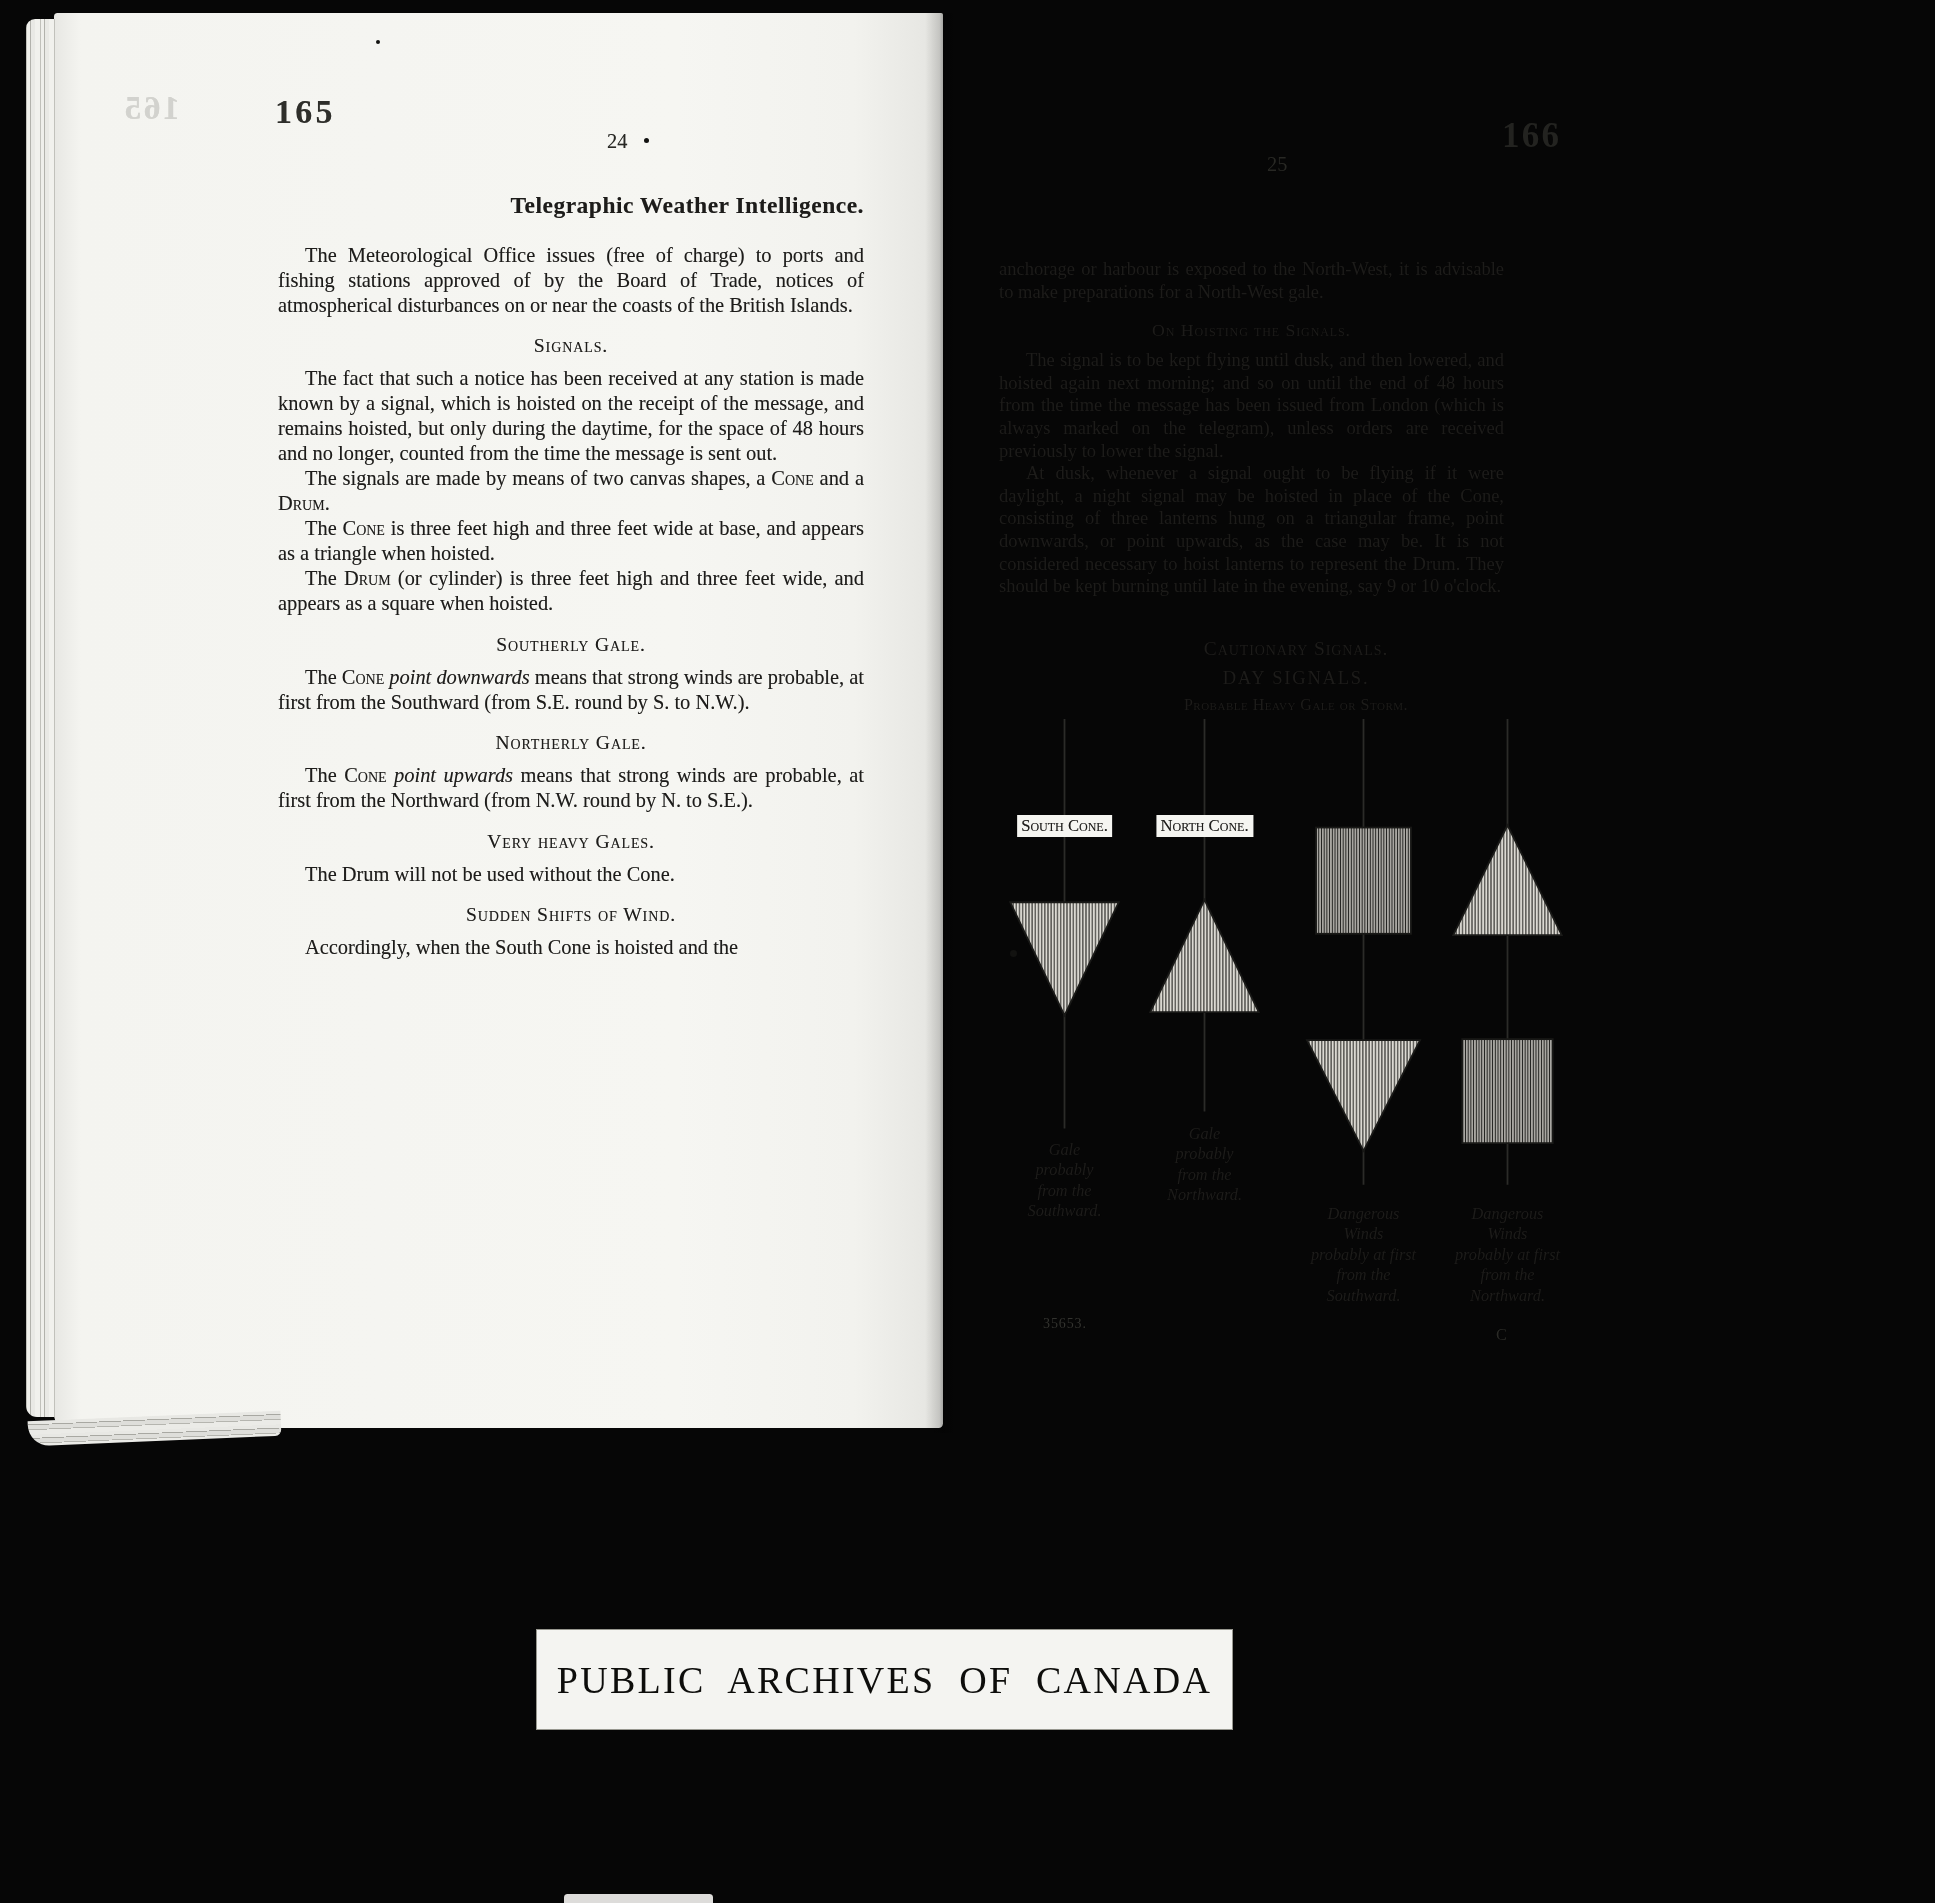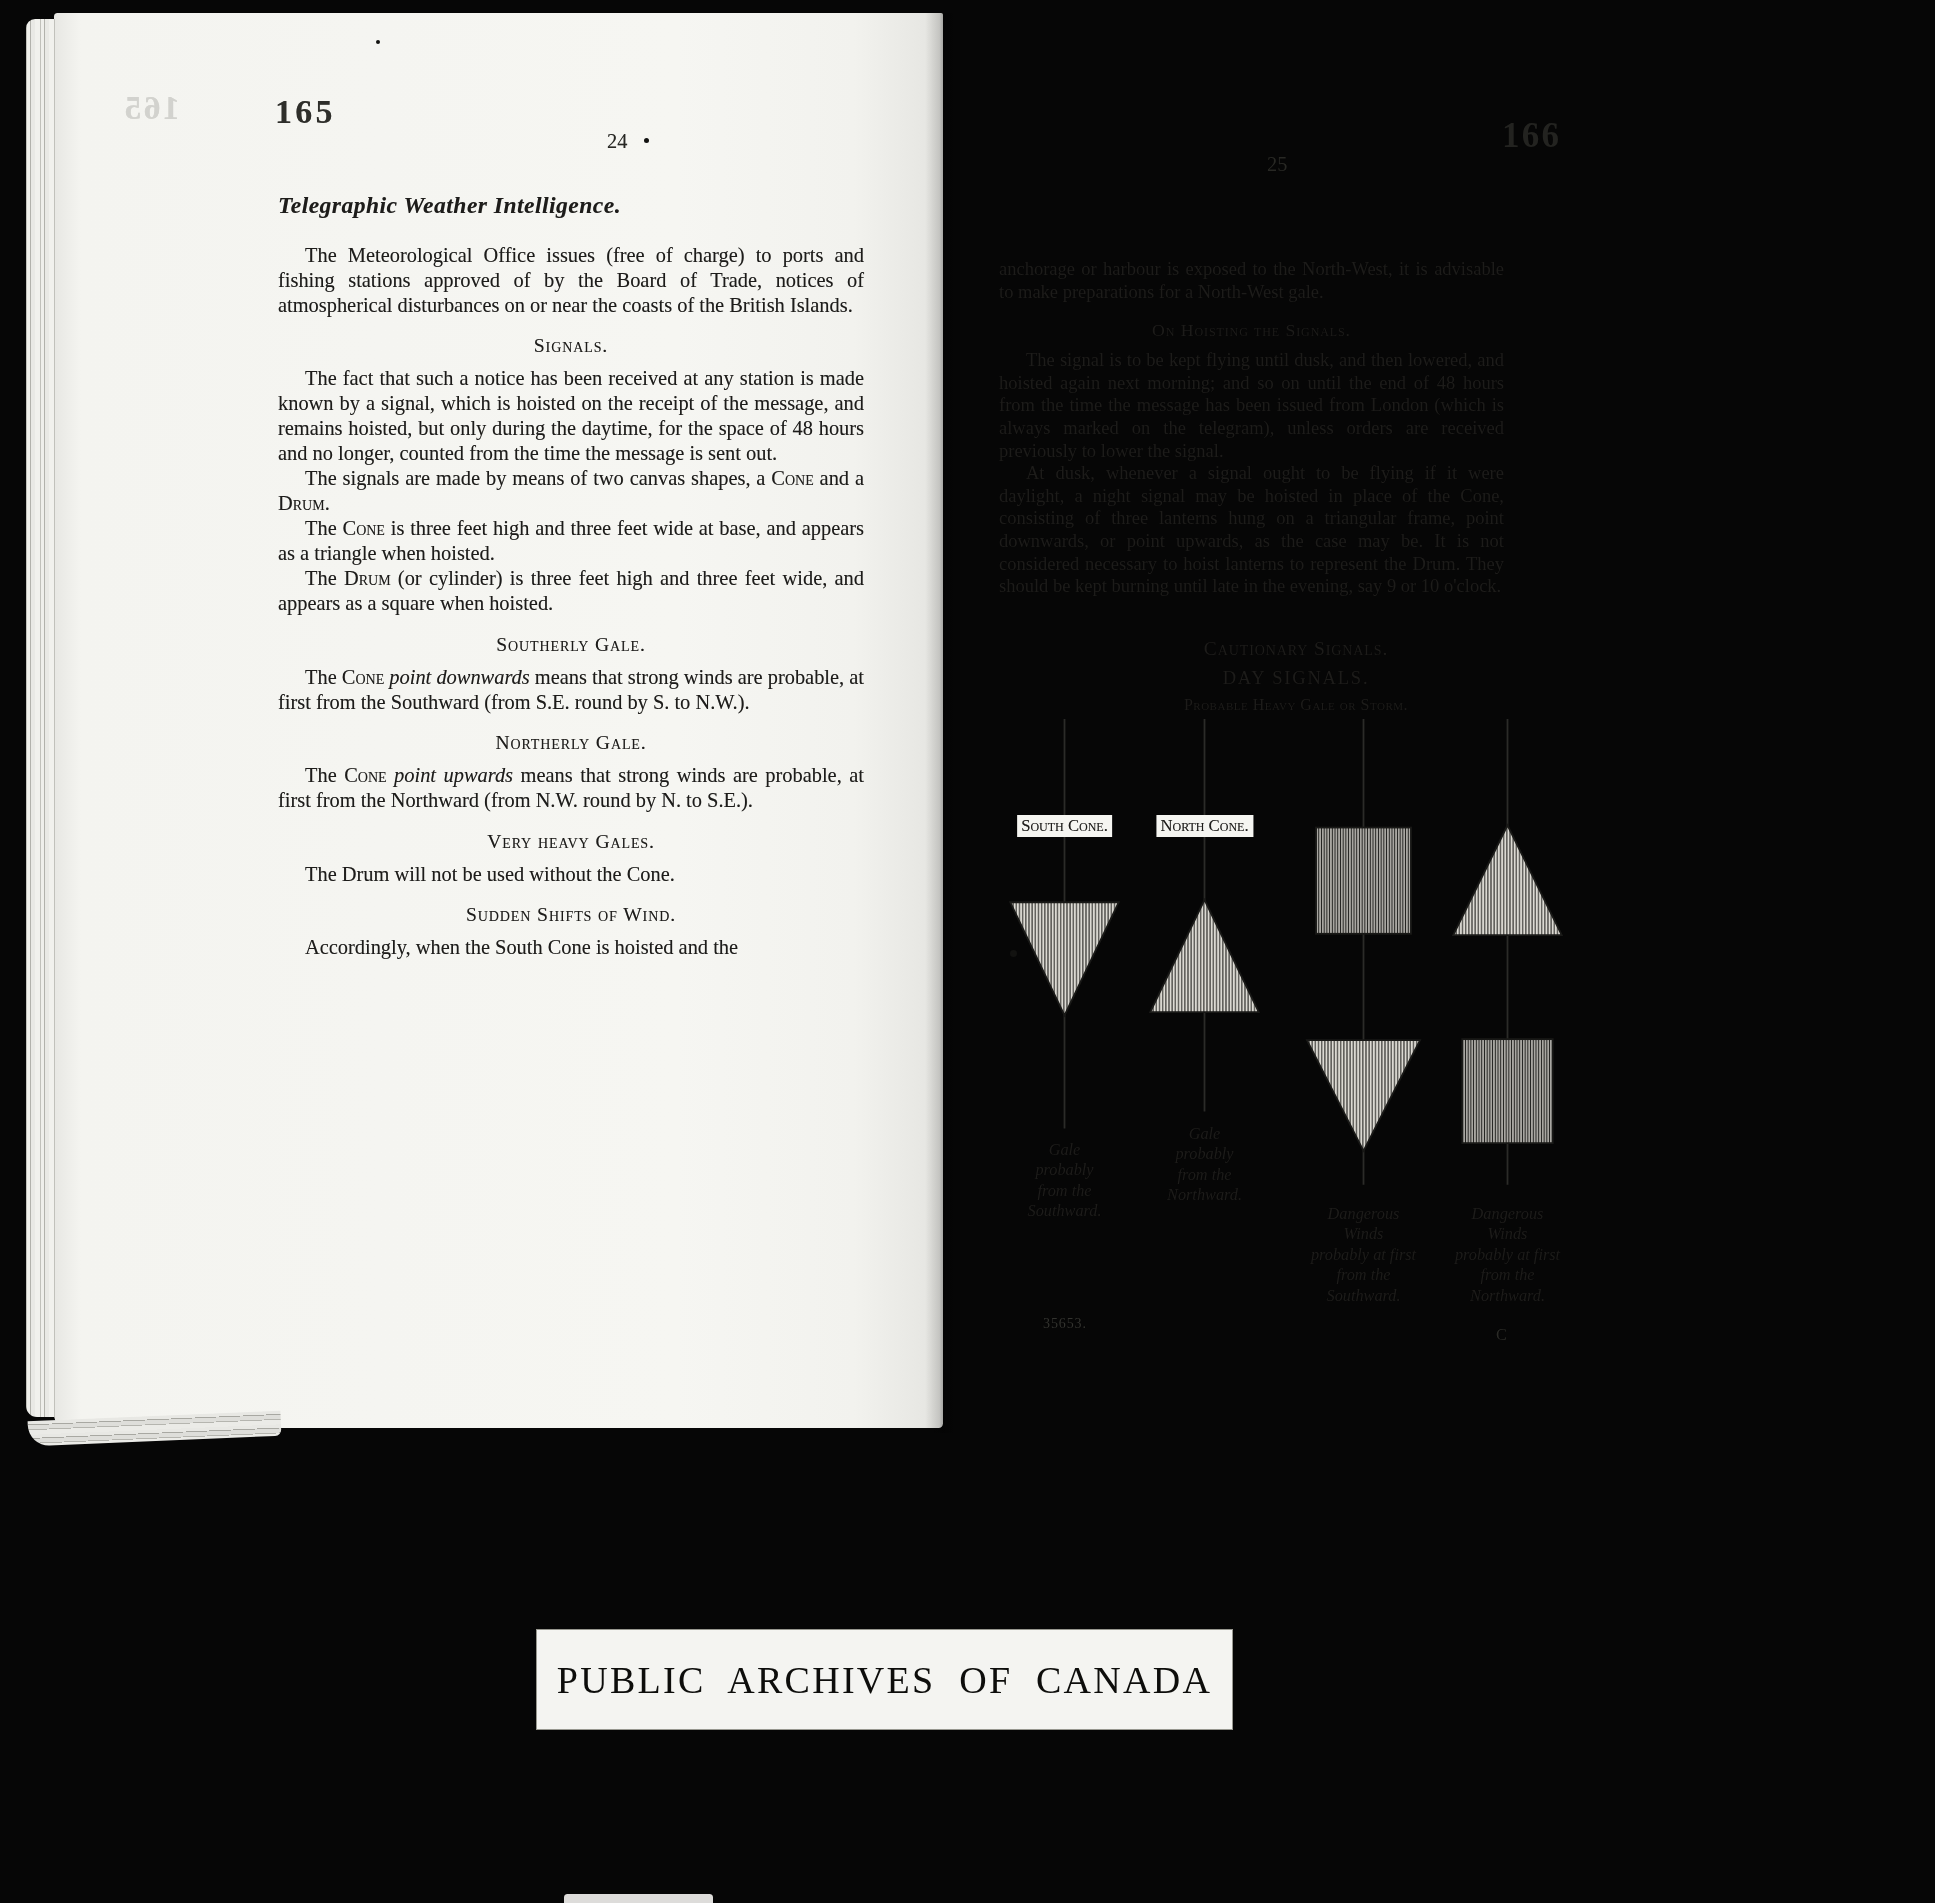--- a/index.html
+++ b/index.html
@@ -52,23 +52,22 @@
   }
   .pagenum { position:absolute; font-size:20.4px; color:#282824; }
   .pagenum-left  { left:533px; top:117px;margin-left:20px; }
   .pagenum-right { left:324px;  top:106px; }
 
   .col-left {
     position:absolute; left:224px; top:180px; width:586px;
     font-size:20.4px; line-height:25px;
   }
   .title {
-    margin:0 0 25px; font-size:23.5px; font-weight:700; text-align:left;
+    margin:0 0 25px; font-size:23.5px; font-weight:700; text-align:right;
     letter-spacing:0.5px;
-    font-style:italic;
   }
   .col-right {
     position:absolute; left:56px; top:211px; width:505px;
     font-size:18.5px; line-height:22.6px;
   }
   .para { margin:0; text-align:justify; text-indent:27px; }
   .para.noindent { text-indent:0; }
   .heading {
     margin:15.4px 0 8.1px; text-align:center; font-variant:small-caps;
     font-weight:400; font-size:0.96em; letter-spacing:0.9px;

